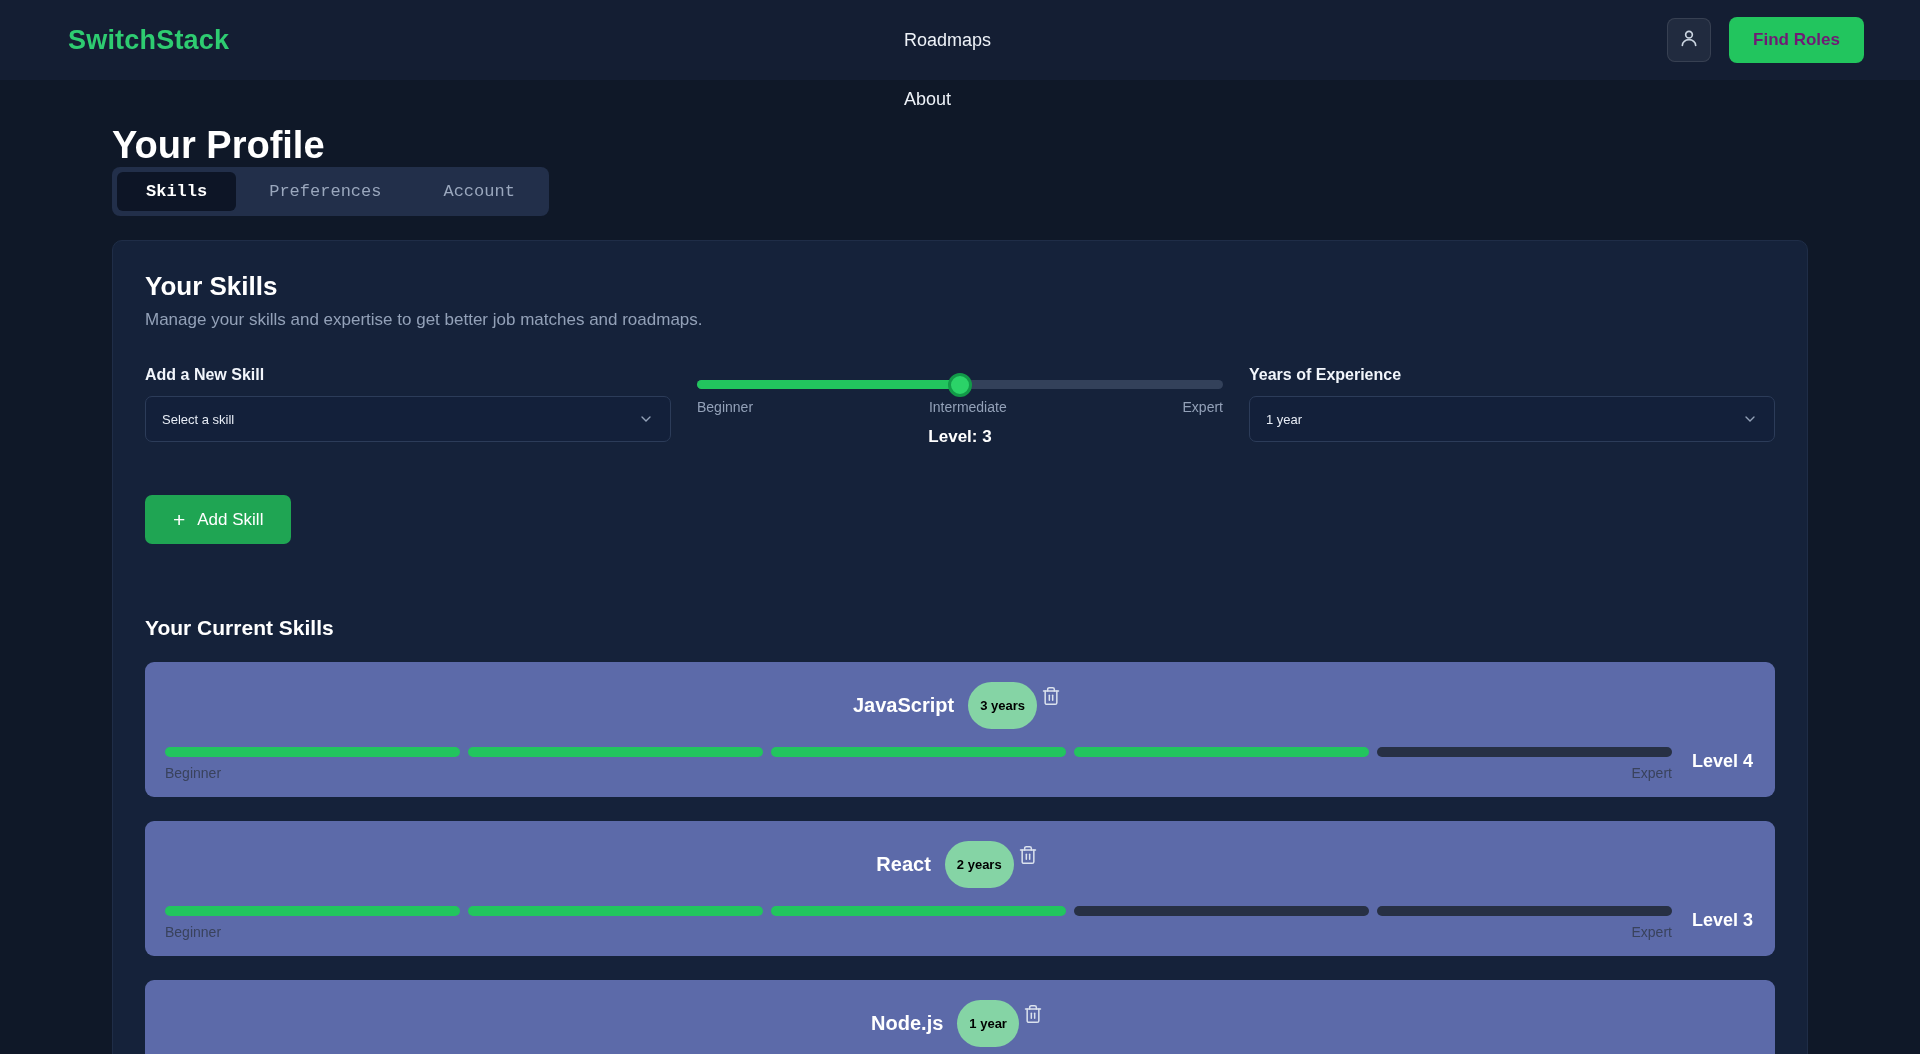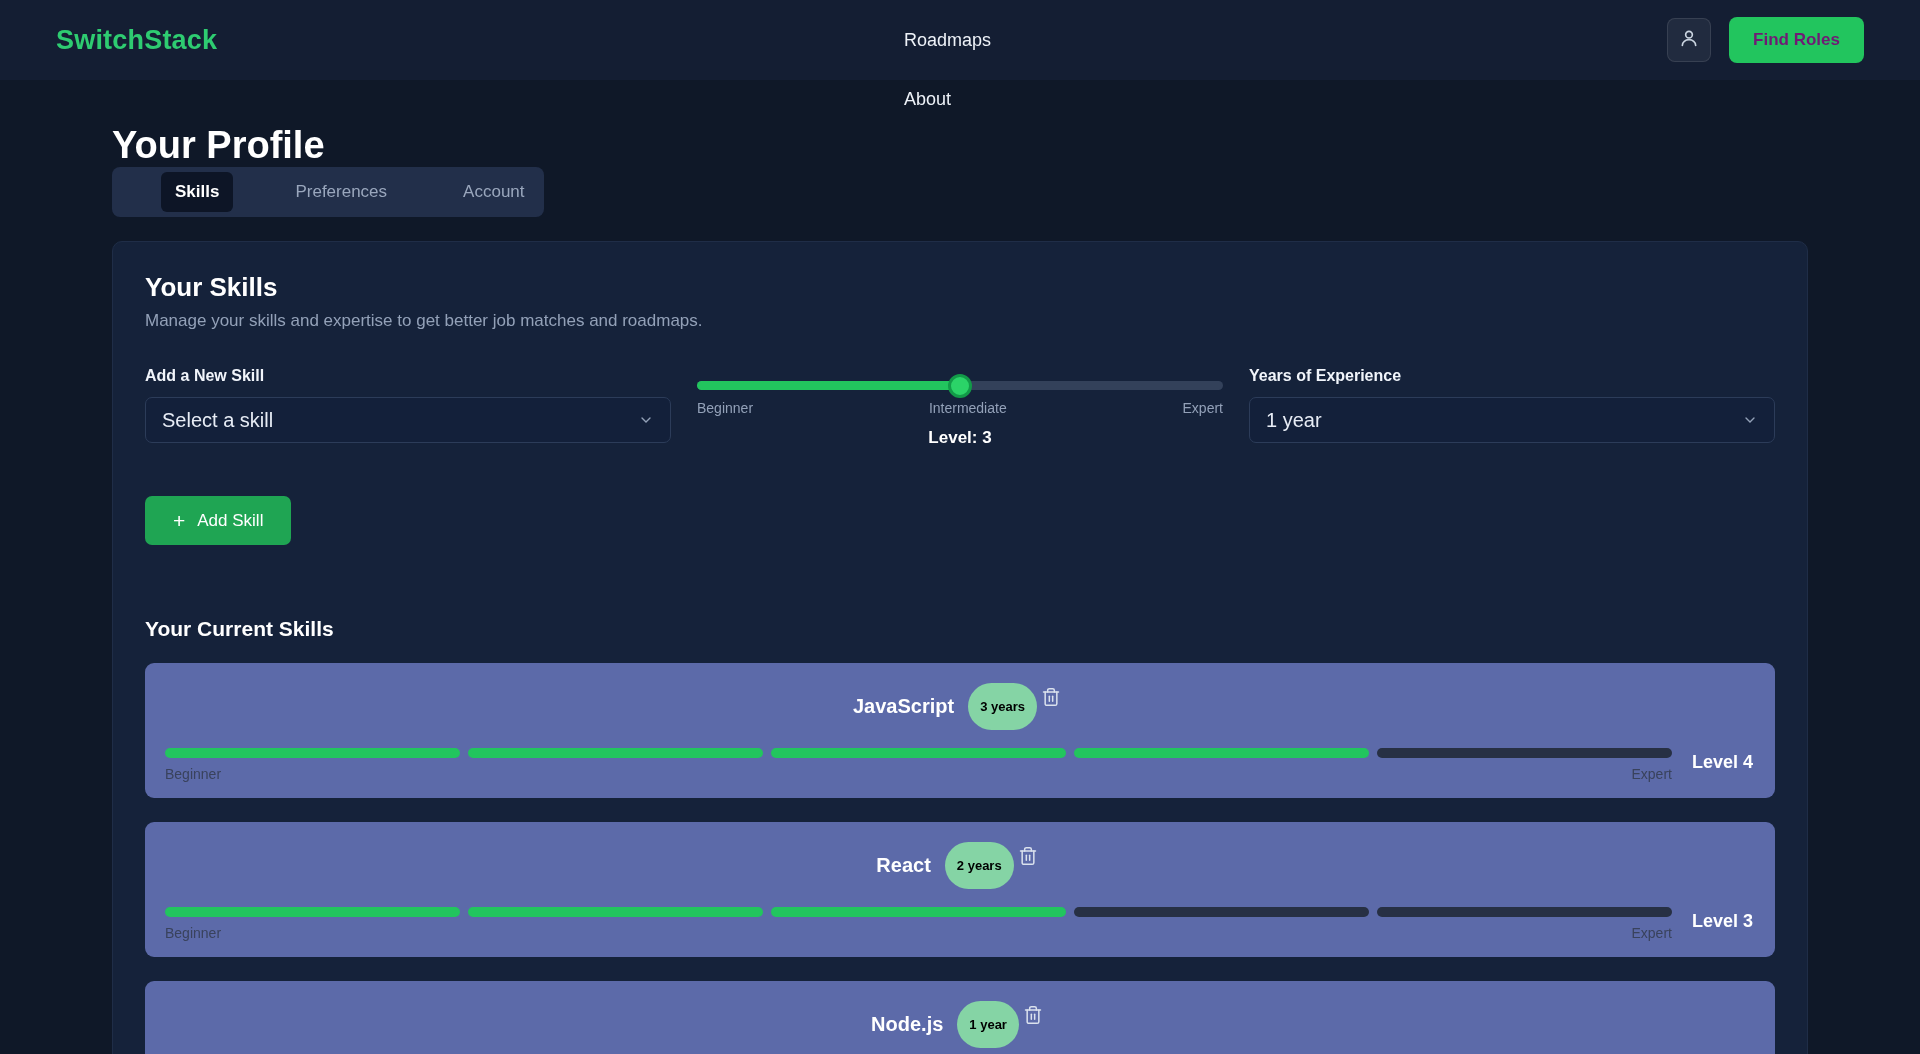--- a/index.html
+++ b/index.html
@@ -18,20 +18,21 @@
     align-items: center;
     padding: 0 56px;
     position: relative;
   }
   .brand {
     font-size: 27px;
     font-weight: bold;
     color: #2ecc71;
     letter-spacing: 0.2px;
     cursor: pointer;
+    margin-left: 12px;
   }
   .nav-links {
     position: absolute;
     left: 50%;
     transform: translateX(-50%);
     display: flex;
     gap: 38px;
     flex-direction: column;
   }
   .nav-link {
@@ -78,27 +79,26 @@
     display: inline-flex;
     background: #222f4a;
     border-radius: 8px;
     padding: 5px;
     gap: 4px;
     margin-bottom: 24px;
   }
   .tab {
     font-size: 17px;
     color: #9aa7bd;
-    padding: 10px 14px;
+    padding: 10px 29px;
     border-radius: 6px;
     cursor: pointer;
     background: transparent;
     border: none;
-    font-family: Liberation Sans, sans-serif;
-    margin-left: 44px;
+    font-family: Liberation Mono, monospace;
   }
   .tab.active {
     background: #0d1526;
     color: #ffffff;
     font-weight: bold;
   }
 
   
   .card {
     background: #15223a;
@@ -133,21 +133,21 @@
   }
   .select {
     height: 46px;
     background: #13203a;
     border: 1px solid #2c3c59;
     border-radius: 7px;
     display: flex;
     align-items: center;
     justify-content: space-between;
     padding: 0 16px;
-    font-size: 20px;
+    font-size: 13px;
     color: #e7ecf5;
     cursor: pointer;
   }
   .select .chev svg { stroke: #93a1b8; display: block; }
 
   
   .slider-wrap { padding-top: 14px; position: relative; }
   .slider-track {
     position: relative;
     height: 9px;

